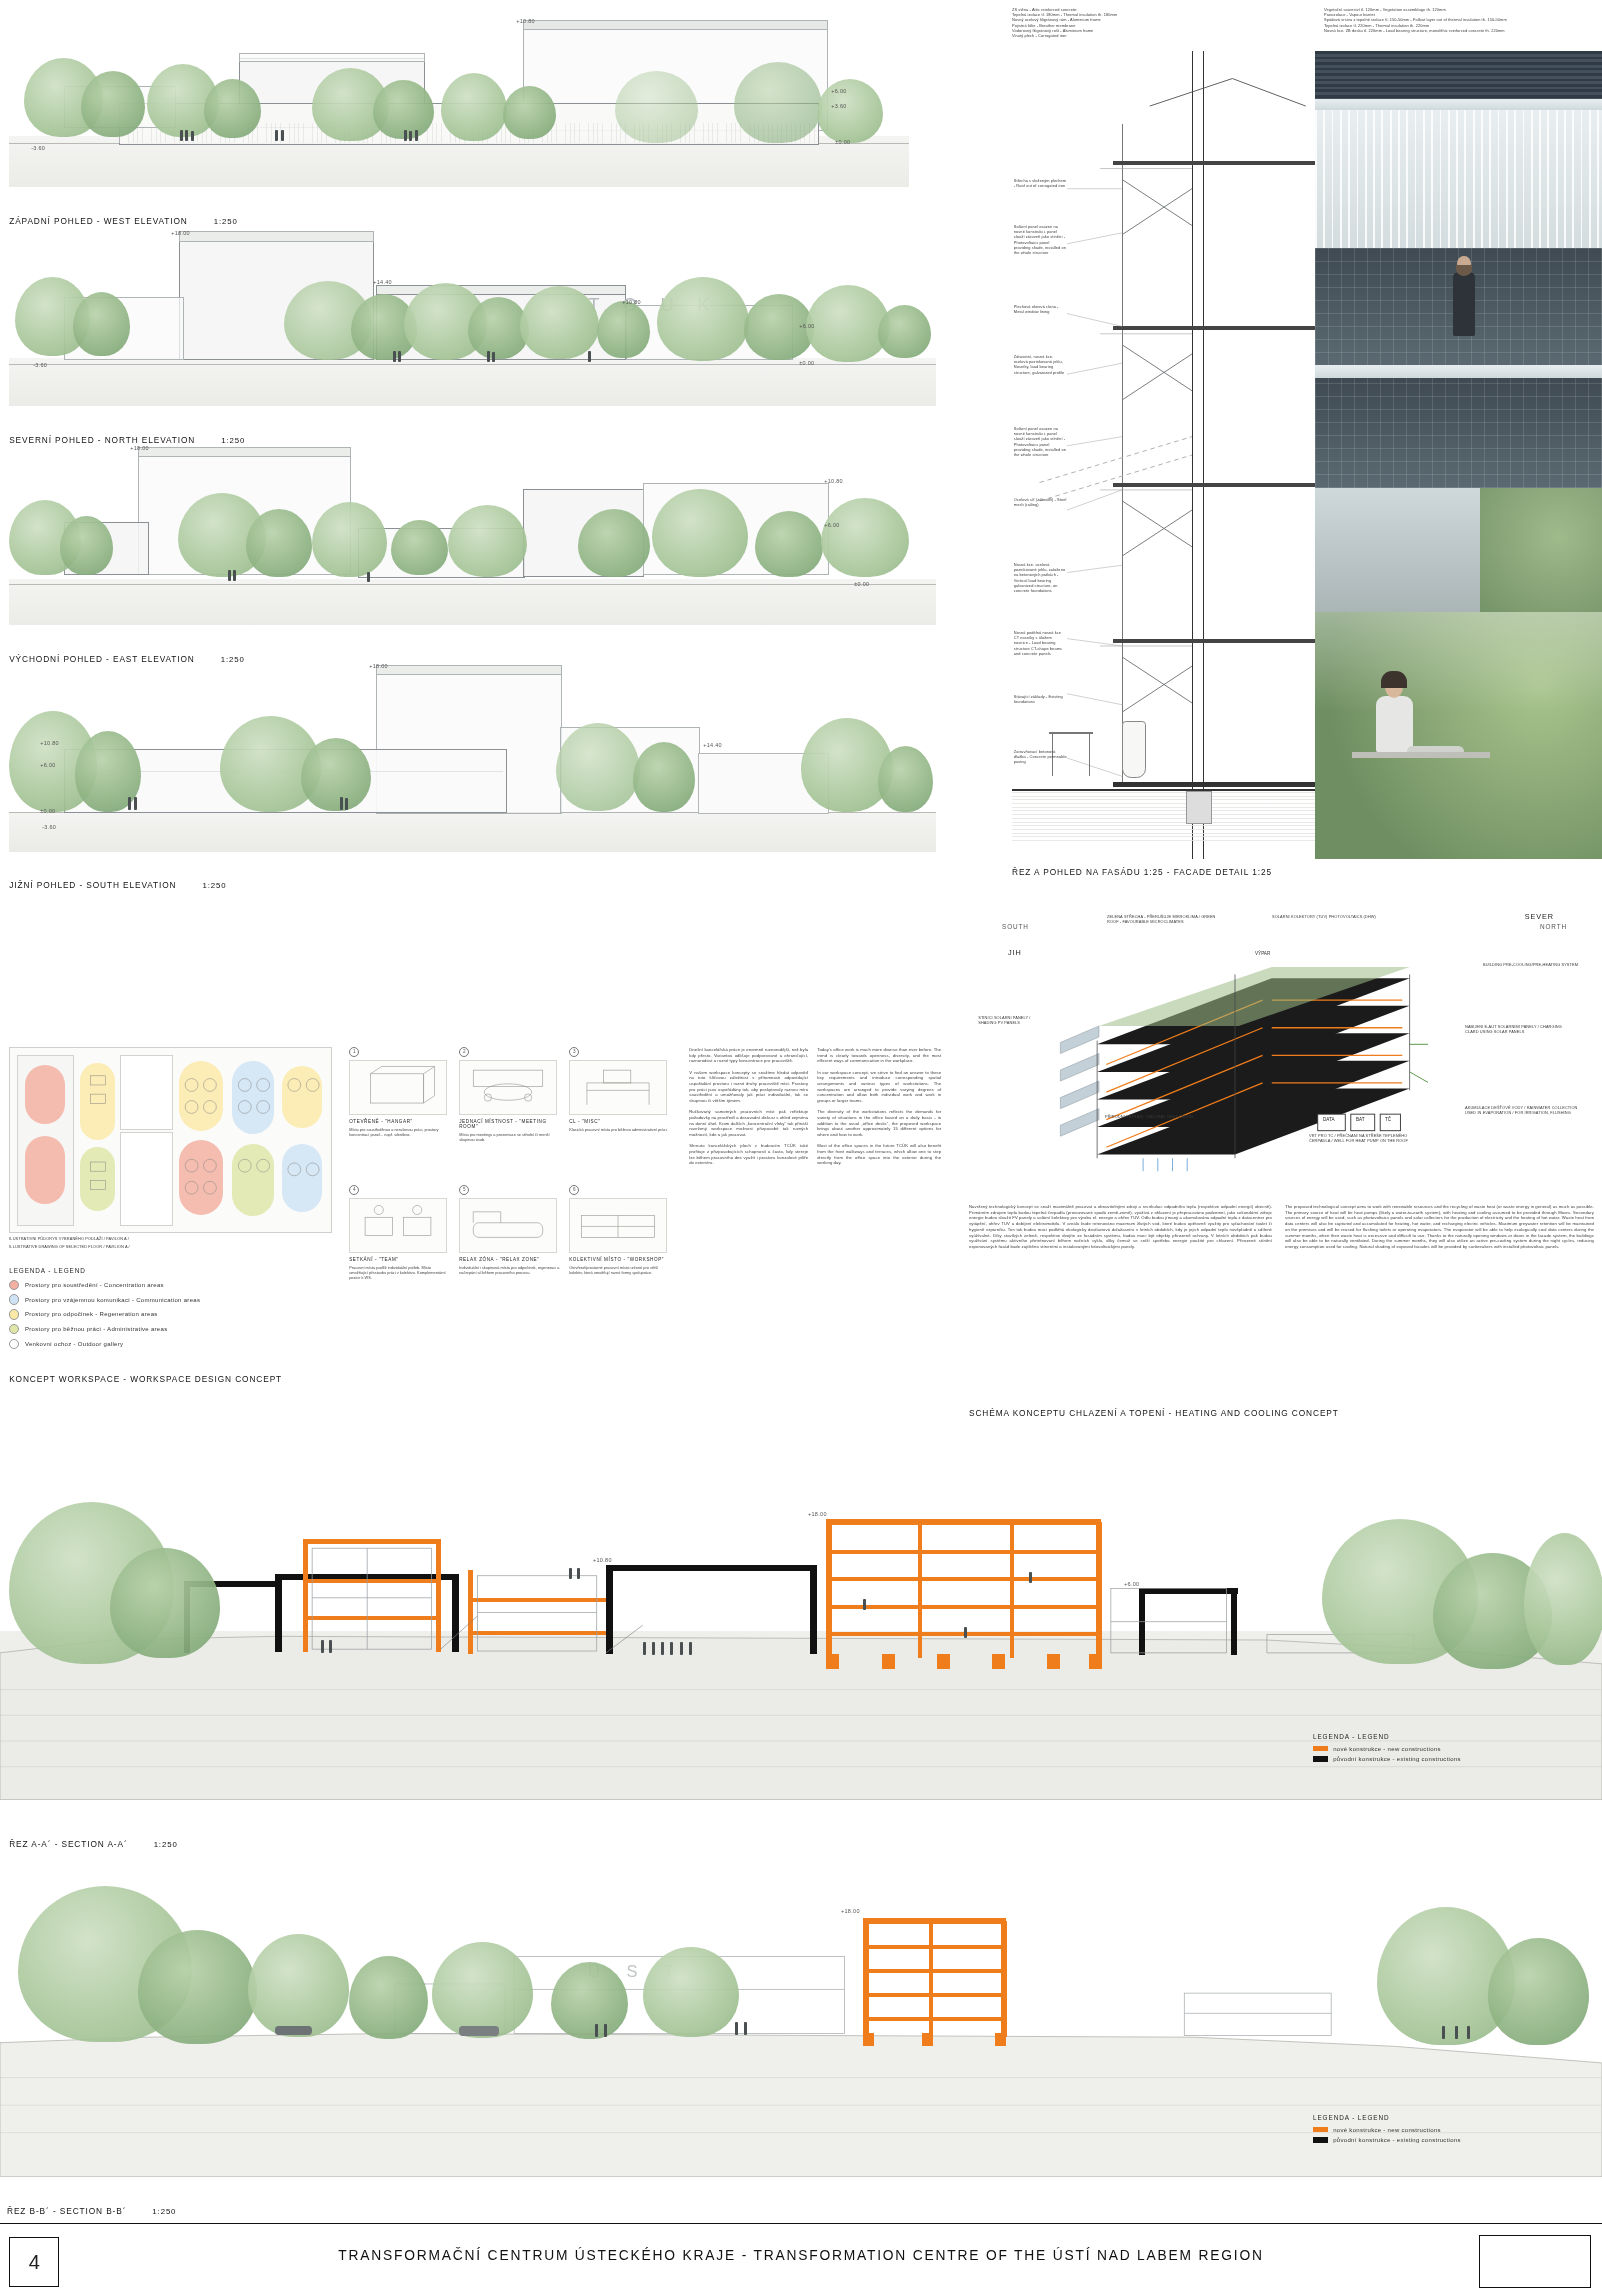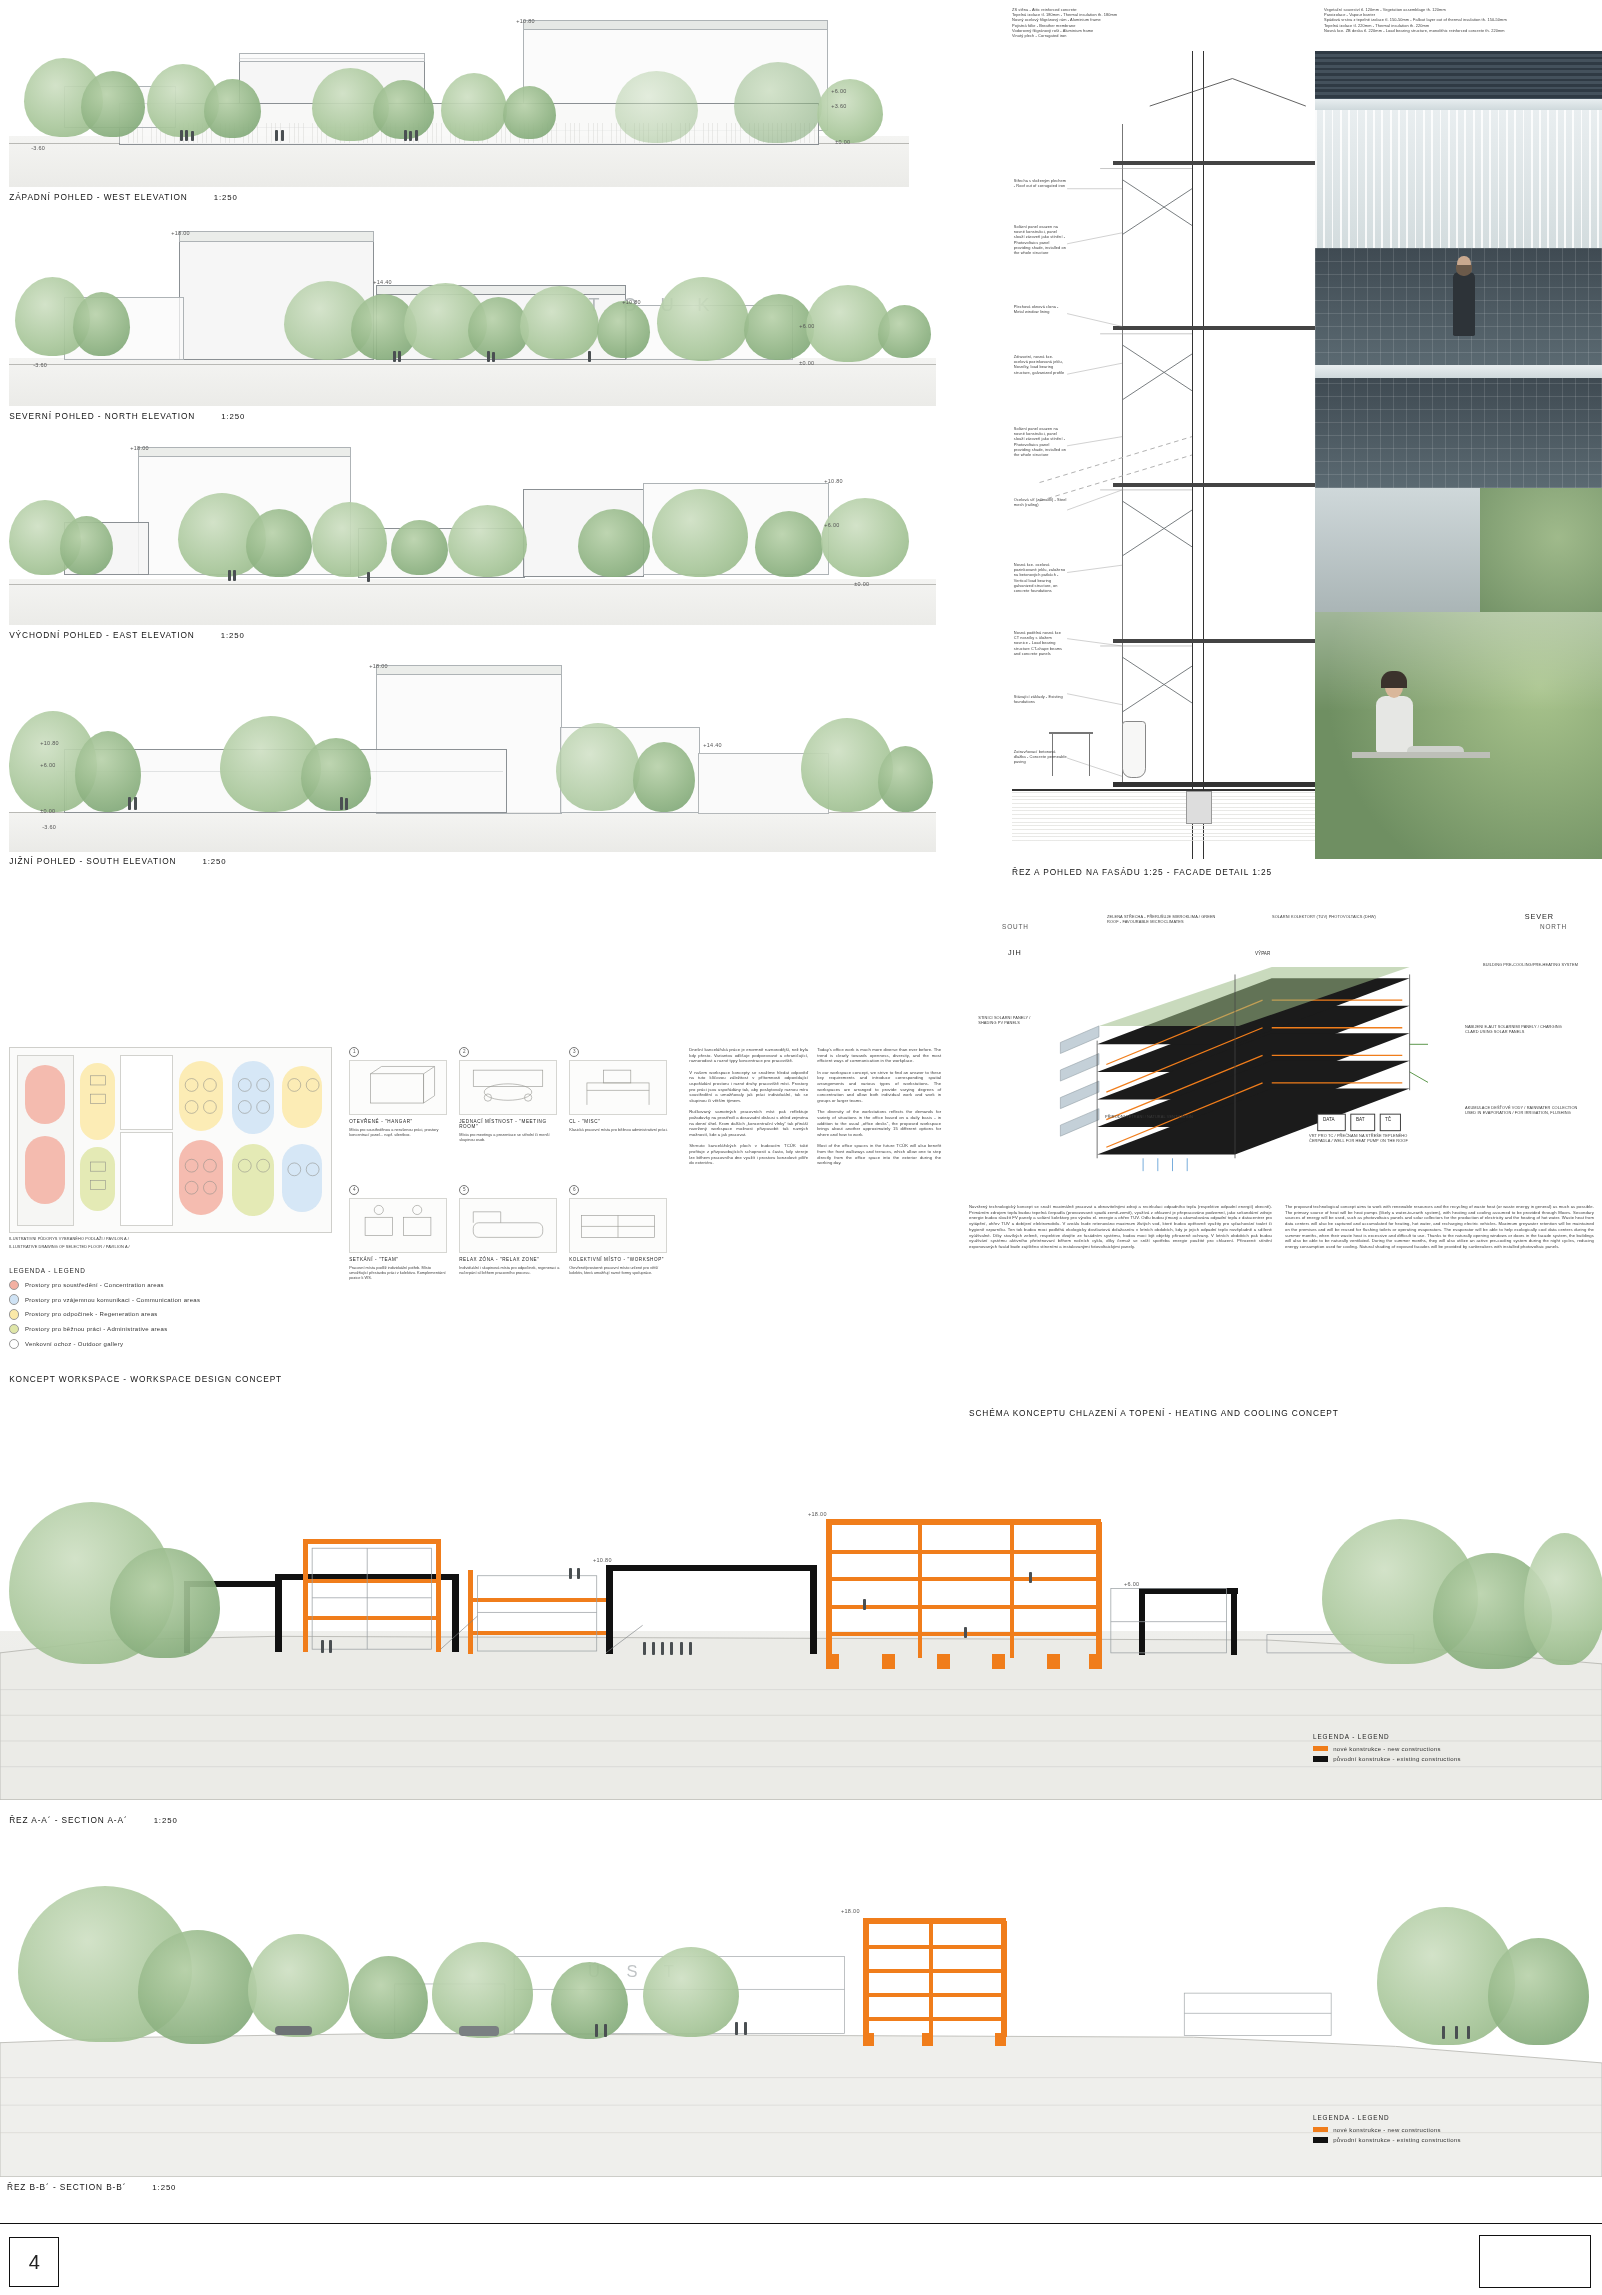--- a/index.html
+++ b/index.html
@@ -1,20 +1,20 @@
 <!DOCTYPE html>
 <html style="font-size:14.7px"><head>
 <meta charset="utf-8">
 <style>
   html,body{margin:0;padding:0;background:#ffffff;}
   body{width:1602px;height:2296px;position:relative;font-family:"Liberation Sans",sans-serif;color:#222;overflow:hidden;}
   .panel{position:absolute;box-sizing:border-box;}
   .cap{font-size:8.3px;letter-spacing:0.9px;color:#111;text-transform:uppercase;}
   .capscale{font-size:7.8px;letter-spacing:0.9px;color:#111;margin-left:26px;}
-  .capline{display:flex;align-items:flex-end;}
+  .capline{display:flex;align-items:flex-end;margin-top:24px;}
   .ground{position:absolute;left:0;right:0;bottom:0;background:#f2f2f0;}
   .hatch{background-image:repeating-linear-gradient(90deg,#d9d9d6 0 0.9px,transparent 0.9px 4.6px);}
   .hatch2{background-image:repeating-linear-gradient(0deg,#e3e3e0 0 0.9px,transparent 0.9px 3.7px);}
   .grid-glass{background-image:linear-gradient(to right,rgba(120,130,135,.35) 0.9px,transparent 0.9px),linear-gradient(to bottom,rgba(120,130,135,.28) 0.9px,transparent 0.9px);}
   .bld{position:absolute;border:0.9px solid #8b9094;background:rgba(244,245,244,.85);}
   .bldl{position:absolute;border:0.9px solid #aeb3b6;background:rgba(250,250,249,.75);}
   .tree{position:absolute;border-radius:50% 50% 45% 45%/55% 55% 45% 45%;background:radial-gradient(circle at 40% 35%,#cfe0c4,#a9c79b 60%,#8fb382 100%);opacity:.92;}
   .tree.dark{background:radial-gradient(circle at 40% 35%,#b9d2ab,#90b484 60%,#76a070 100%);}
   .fig{position:absolute;background:#4a4f52;width:2.8px;border-radius:0.9px;}
   .line{position:absolute;background:#6f7478;height:0.9px;}
@@ -762,15 +762,16 @@
     </div>
   </div>
   <div class="capline" style="position:absolute;left:7px;top:336px;">
     <span class="cap">ŘEZ B-B´ - SECTION B-B´</span>
     <span class="capscale">1:250</span>
   </div>
 </div>
 
 <div class="footer">
   <div class="pnum">4</div>
+  <div class="ftitle">TRANSFORMAČNÍ CENTRUM ÚSTECKÉHO KRAJE - TRANSFORMATION CENTRE OF THE ÚSTÍ NAD LABEM REGION</div>
   <div class="fbox"></div>
 </div>
 
 
 </body></html>

